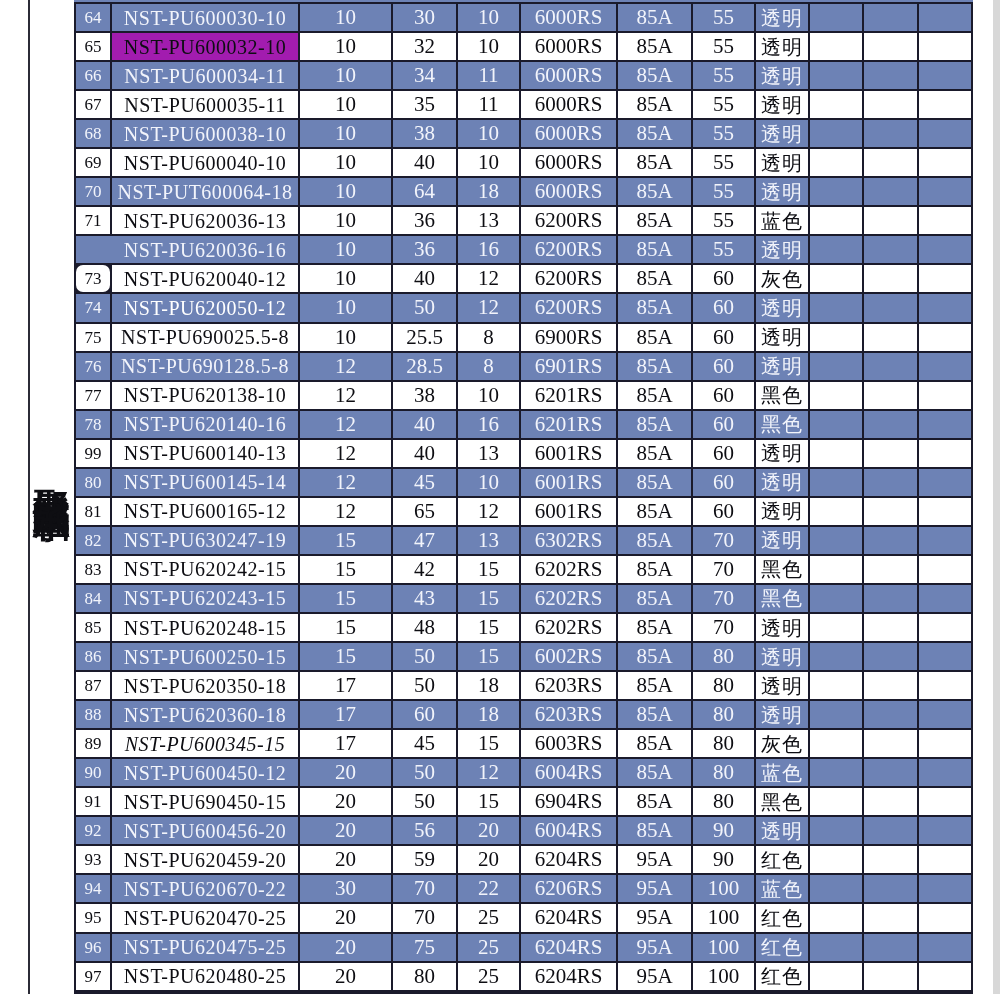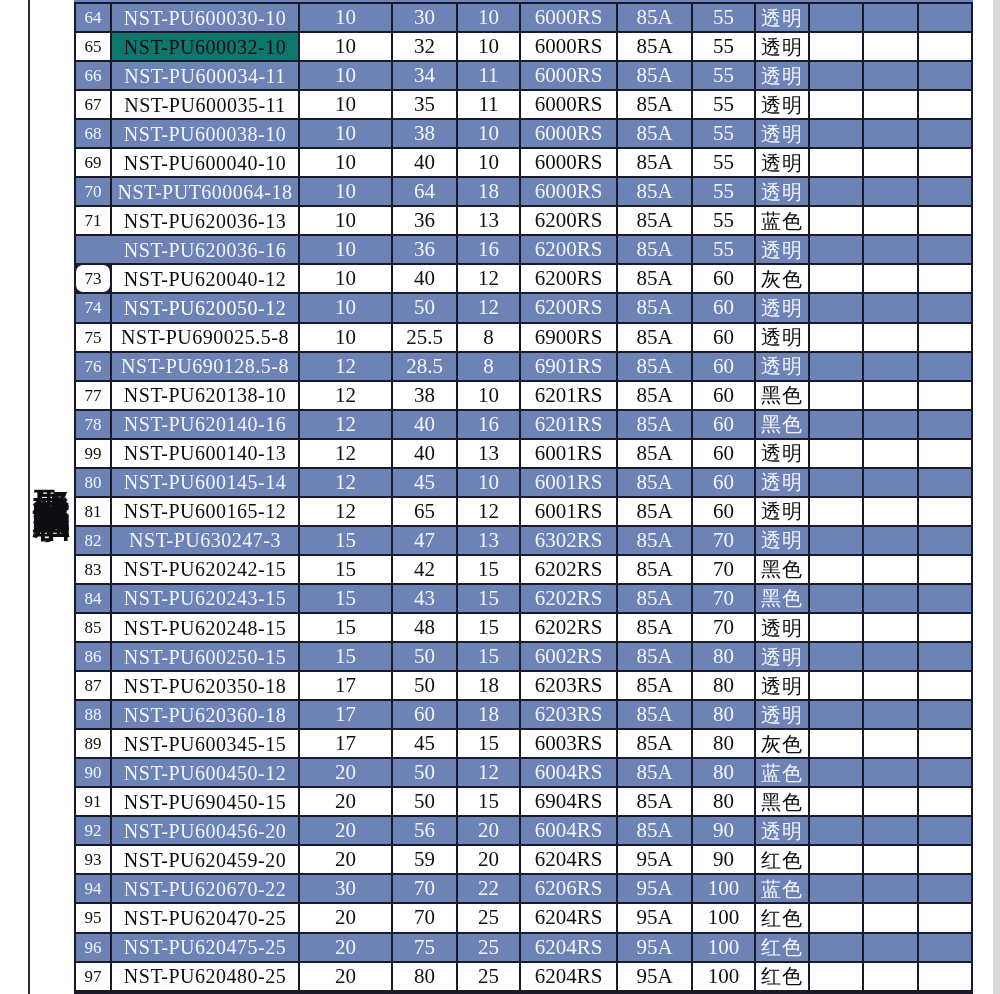--- a/index.html
+++ b/index.html
@@ -62,21 +62,21 @@
       <div class="cell" style="background: rgb(109, 130, 181); color: rgb(242, 244, 251);">30</div>
       <div class="cell" style="background: rgb(109, 130, 181); color: rgb(242, 244, 251);">10</div>
       <div class="cell" style="background: rgb(109, 130, 181); color: rgb(242, 244, 251);">6000RS</div>
       <div class="cell" style="background: rgb(109, 130, 181); color: rgb(242, 244, 251);">85A</div>
       <div class="cell" style="background: rgb(109, 130, 181); color: rgb(242, 244, 251);">55</div>
       <div class="cell cell-color" style="background: rgb(109, 130, 181); color: rgb(242, 244, 251);">透明</div>
       <div class="cell" style="background: rgb(109, 130, 181); color: rgb(242, 244, 251);"></div>
       <div class="cell" style="background: rgb(109, 130, 181); color: rgb(242, 244, 251);"></div>
       <div class="cell" style="background: rgb(109, 130, 181); color: rgb(242, 244, 251);"></div>
       <div class="cell cell-no" style="background: rgb(255, 255, 255); color: rgb(13, 13, 18);">65</div>
-      <div class="cell cell-model" style="background: #0f766e; color: rgb(13, 13, 18);">NST-PU600032-10</div>
+      <div class="cell cell-model" style="background: #a21caf; color: rgb(13, 13, 18);">NST-PU600032-10</div>
       <div class="cell" style="background: rgb(255, 255, 255); color: rgb(13, 13, 18);">10</div>
       <div class="cell" style="background: rgb(255, 255, 255); color: rgb(13, 13, 18);">32</div>
       <div class="cell" style="background: rgb(255, 255, 255); color: rgb(13, 13, 18);">10</div>
       <div class="cell" style="background: rgb(255, 255, 255); color: rgb(13, 13, 18);">6000RS</div>
       <div class="cell" style="background: rgb(255, 255, 255); color: rgb(13, 13, 18);">85A</div>
       <div class="cell" style="background: rgb(255, 255, 255); color: rgb(13, 13, 18);">55</div>
       <div class="cell cell-color" style="background: rgb(255, 255, 255); color: rgb(13, 13, 18);">透明</div>
       <div class="cell" style="background: rgb(255, 255, 255); color: rgb(13, 13, 18);"></div>
       <div class="cell" style="background: rgb(255, 255, 255); color: rgb(13, 13, 18);"></div>
       <div class="cell" style="background: rgb(255, 255, 255); color: rgb(13, 13, 18);"></div>
@@ -266,21 +266,21 @@
       <div class="cell" style="background: rgb(255, 255, 255); color: rgb(13, 13, 18);">65</div>
       <div class="cell" style="background: rgb(255, 255, 255); color: rgb(13, 13, 18);">12</div>
       <div class="cell" style="background: rgb(255, 255, 255); color: rgb(13, 13, 18);">6001RS</div>
       <div class="cell" style="background: rgb(255, 255, 255); color: rgb(13, 13, 18);">85A</div>
       <div class="cell" style="background: rgb(255, 255, 255); color: rgb(13, 13, 18);">60</div>
       <div class="cell cell-color" style="background: rgb(255, 255, 255); color: rgb(13, 13, 18);">透明</div>
       <div class="cell" style="background: rgb(255, 255, 255); color: rgb(13, 13, 18);"></div>
       <div class="cell" style="background: rgb(255, 255, 255); color: rgb(13, 13, 18);"></div>
       <div class="cell" style="background: rgb(255, 255, 255); color: rgb(13, 13, 18);"></div>
       <div class="cell cell-no" style="background: rgb(109, 130, 181); color: rgb(242, 244, 251);">82</div>
-      <div class="cell cell-model" style="background: rgb(109, 130, 181); color: rgb(242, 244, 251);">NST-PU630247-3</div>
+      <div class="cell cell-model" style="background: rgb(109, 130, 181); color: rgb(242, 244, 251);">NST-PU630247-19</div>
       <div class="cell" style="background: rgb(109, 130, 181); color: rgb(242, 244, 251);">15</div>
       <div class="cell" style="background: rgb(109, 130, 181); color: rgb(242, 244, 251);">47</div>
       <div class="cell" style="background: rgb(109, 130, 181); color: rgb(242, 244, 251);">13</div>
       <div class="cell" style="background: rgb(109, 130, 181); color: rgb(242, 244, 251);">6302RS</div>
       <div class="cell" style="background: rgb(109, 130, 181); color: rgb(242, 244, 251);">85A</div>
       <div class="cell" style="background: rgb(109, 130, 181); color: rgb(242, 244, 251);">70</div>
       <div class="cell cell-color" style="background: rgb(109, 130, 181); color: rgb(242, 244, 251);">透明</div>
       <div class="cell" style="background: rgb(109, 130, 181); color: rgb(242, 244, 251);"></div>
       <div class="cell" style="background: rgb(109, 130, 181); color: rgb(242, 244, 251);"></div>
       <div class="cell" style="background: rgb(109, 130, 181); color: rgb(242, 244, 251);"></div>
@@ -350,21 +350,21 @@
       <div class="cell" style="background: rgb(109, 130, 181); color: rgb(242, 244, 251);">60</div>
       <div class="cell" style="background: rgb(109, 130, 181); color: rgb(242, 244, 251);">18</div>
       <div class="cell" style="background: rgb(109, 130, 181); color: rgb(242, 244, 251);">6203RS</div>
       <div class="cell" style="background: rgb(109, 130, 181); color: rgb(242, 244, 251);">85A</div>
       <div class="cell" style="background: rgb(109, 130, 181); color: rgb(242, 244, 251);">80</div>
       <div class="cell cell-color" style="background: rgb(109, 130, 181); color: rgb(242, 244, 251);">透明</div>
       <div class="cell" style="background: rgb(109, 130, 181); color: rgb(242, 244, 251);"></div>
       <div class="cell" style="background: rgb(109, 130, 181); color: rgb(242, 244, 251);"></div>
       <div class="cell" style="background: rgb(109, 130, 181); color: rgb(242, 244, 251);"></div>
       <div class="cell cell-no" style="background: rgb(255, 255, 255); color: rgb(13, 13, 18);">89</div>
-      <div class="cell cell-model" style="background: rgb(255, 255, 255); color: rgb(13, 13, 18);">NST-PU600345-15</div>
+      <div class="cell cell-model" style="background: rgb(255, 255, 255); color: rgb(13, 13, 18); font-style: italic;">NST-PU600345-15</div>
       <div class="cell" style="background: rgb(255, 255, 255); color: rgb(13, 13, 18);">17</div>
       <div class="cell" style="background: rgb(255, 255, 255); color: rgb(13, 13, 18);">45</div>
       <div class="cell" style="background: rgb(255, 255, 255); color: rgb(13, 13, 18);">15</div>
       <div class="cell" style="background: rgb(255, 255, 255); color: rgb(13, 13, 18);">6003RS</div>
       <div class="cell" style="background: rgb(255, 255, 255); color: rgb(13, 13, 18);">85A</div>
       <div class="cell" style="background: rgb(255, 255, 255); color: rgb(13, 13, 18);">80</div>
       <div class="cell cell-color" style="background: rgb(255, 255, 255); color: rgb(13, 13, 18);">灰色</div>
       <div class="cell" style="background: rgb(255, 255, 255); color: rgb(13, 13, 18);"></div>
       <div class="cell" style="background: rgb(255, 255, 255); color: rgb(13, 13, 18);"></div>
       <div class="cell" style="background: rgb(255, 255, 255); color: rgb(13, 13, 18);"></div>

